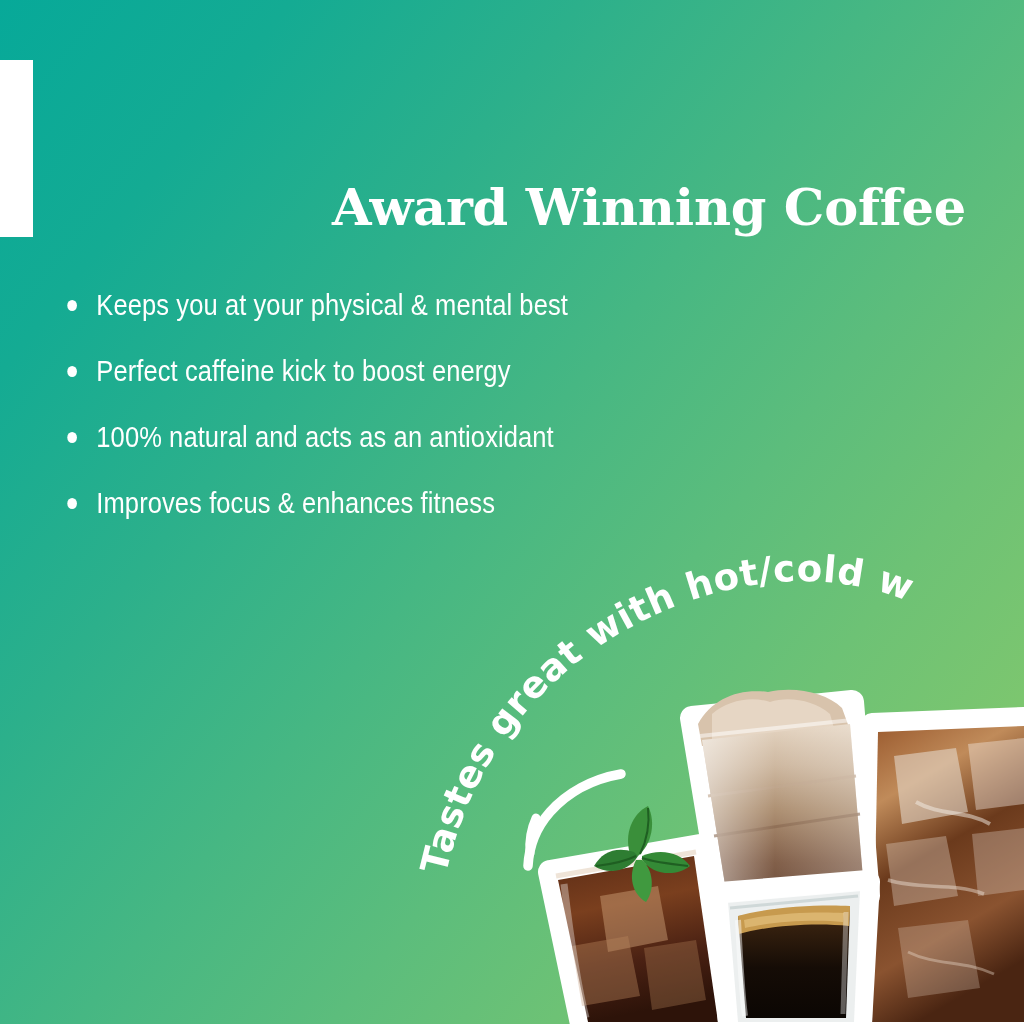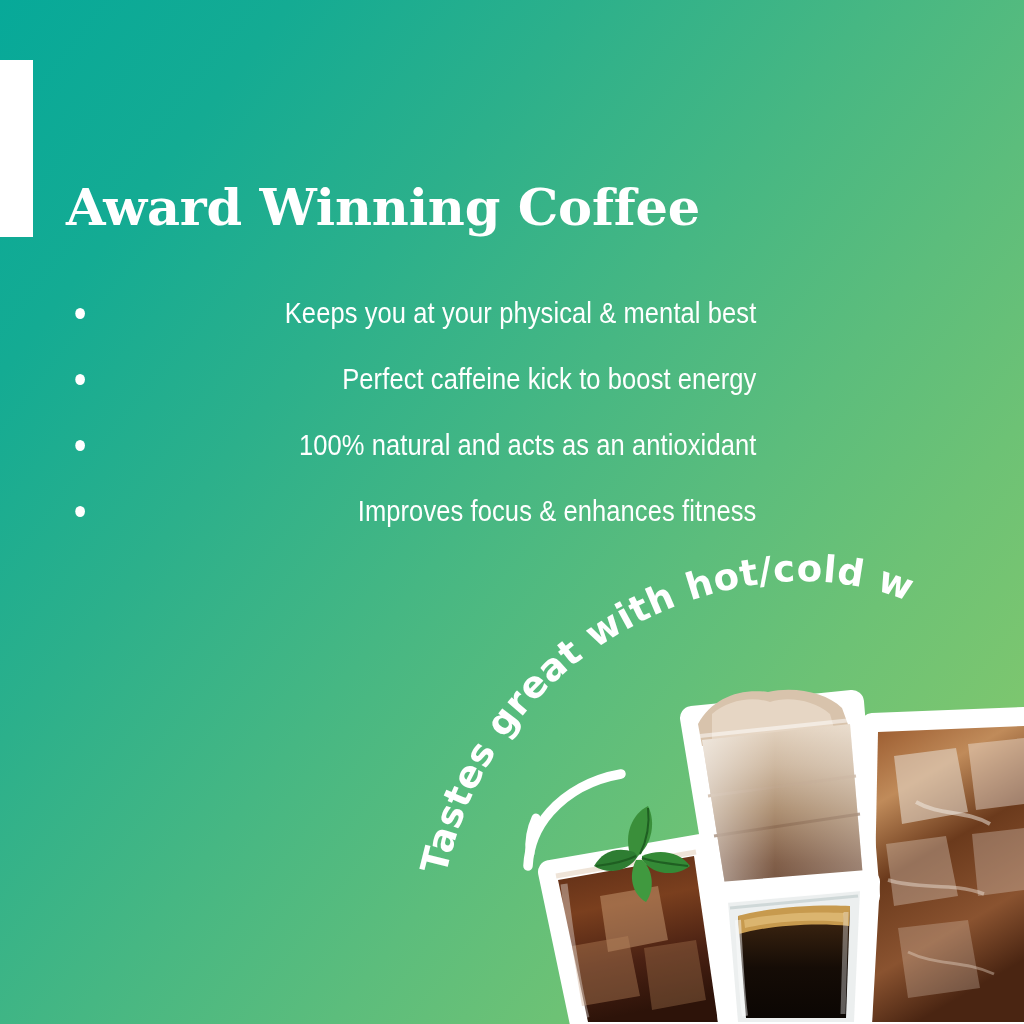--- a/index.html
+++ b/index.html
@@ -42,33 +42,33 @@
     left: 66px;
     top: 79px;
     width: 900px;
     color: #ffffff;
     font-family: "DejaVu Serif", "Liberation Serif", serif;
     font-weight: 700;
     font-size: 51px;
     line-height: 63px;
     letter-spacing: -0.2px;
     white-space: pre-line;
+    text-align: right;
   }
   #headline .hl-line { display: block; }
 
   
   #benefits {
     position: absolute;
     left: 62px;
     top: 288px;
     width: 780px;
     list-style: none;
-    margin: 8px;
+    margin: 0;
     padding: 0;
-    text-align: right;
   }
   #benefits li {
     position: relative;
     color: #ffffff;
     font-family: "Liberation Sans", sans-serif;
     font-weight: 400;
     font-size: 29px;
     line-height: 34px;
     padding-left: 39px;
     margin-bottom: 32px;

